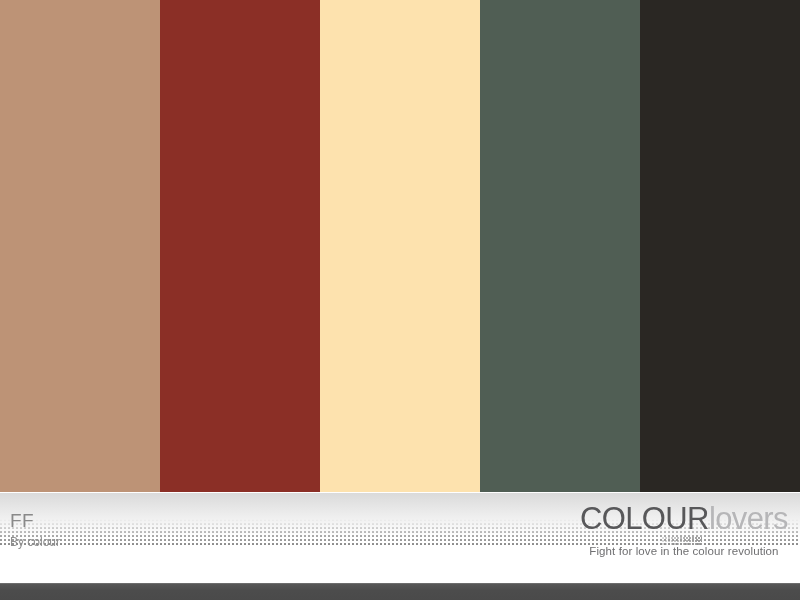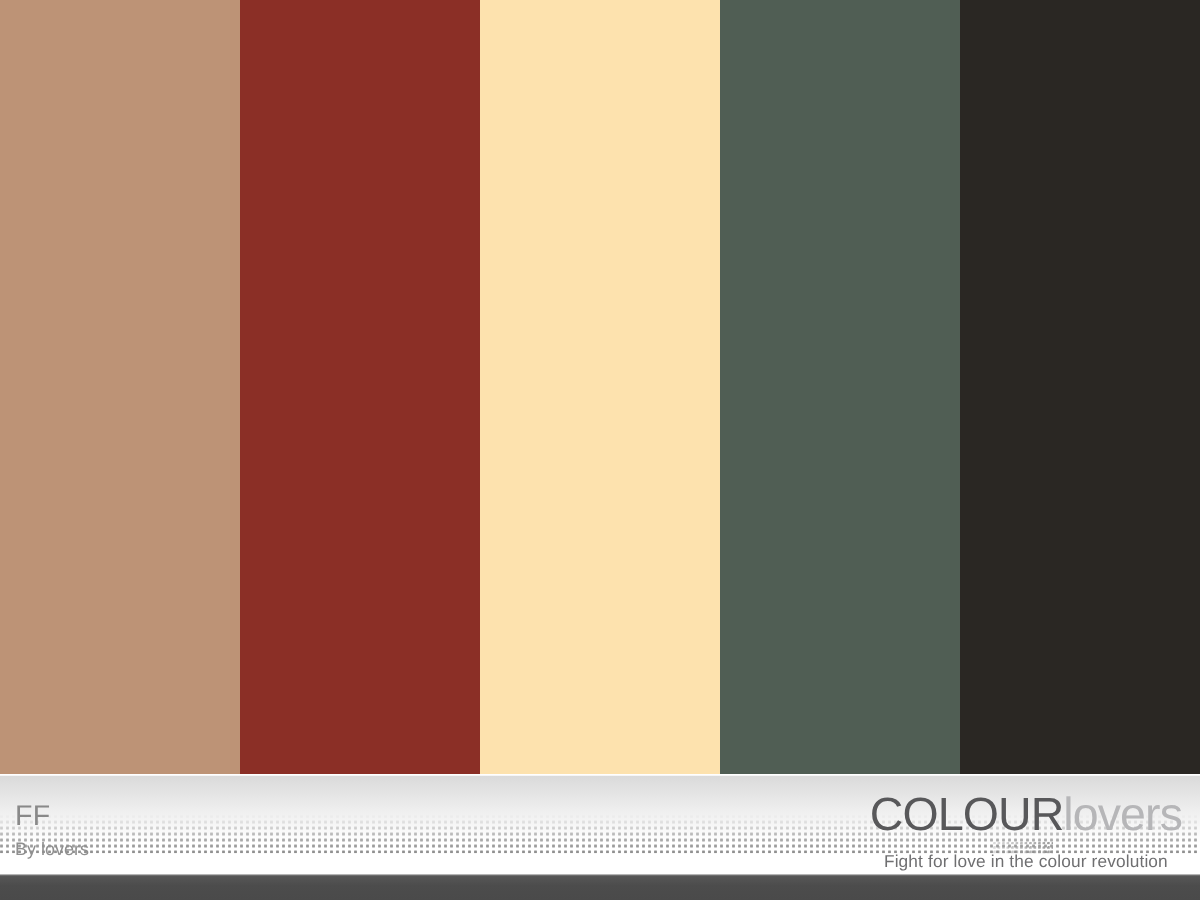--- a/index.html
+++ b/index.html
@@ -33,21 +33,21 @@
   }
   .swatch {
     flex: 1 1 160px;
     height: 100%;
   }
 
   
   #footer-bar {
     position: absolute;
     left: 0;
-    top: 516px;
+    top: 492px;
     width: 800px;
     height: 53px;
     background: linear-gradient(to bottom,
         #dadada 0%,
         #e2e2e2 18%,
         #ededed 42%,
         #f8f8f8 68%,
         #ffffff 88%,
         #ffffff 100%);
     border-top: 1px solid #ffffff;
@@ -159,21 +159,21 @@
     <div class="swatch" style="background-color: rgb(80, 94, 84);"></div>
     <div class="swatch" style="background-color: rgb(42, 39, 35);"></div>
   </div>
 
   <div id="footer-bar">
 
     <div id="footer-dots"></div>
 
     <div id="palette-meta">
       <span id="palette-title">FF</span>
-      <span id="palette-author">By lovers</span>
+      <span id="palette-author">By colour</span>
     </div>
 
     <div id="brand-logo">
       <div id="brand-wordmark">
         <span id="brand-word-primary">COLOUR</span><span id="brand-word-secondary">lovers</span>
       </div>
       <div id="brand-tagline-row">
         <span id="brand-tagline-dots"></span>
         <span id="brand-tagline-text">Fight for love in the colour revolution</span>
       </div>

